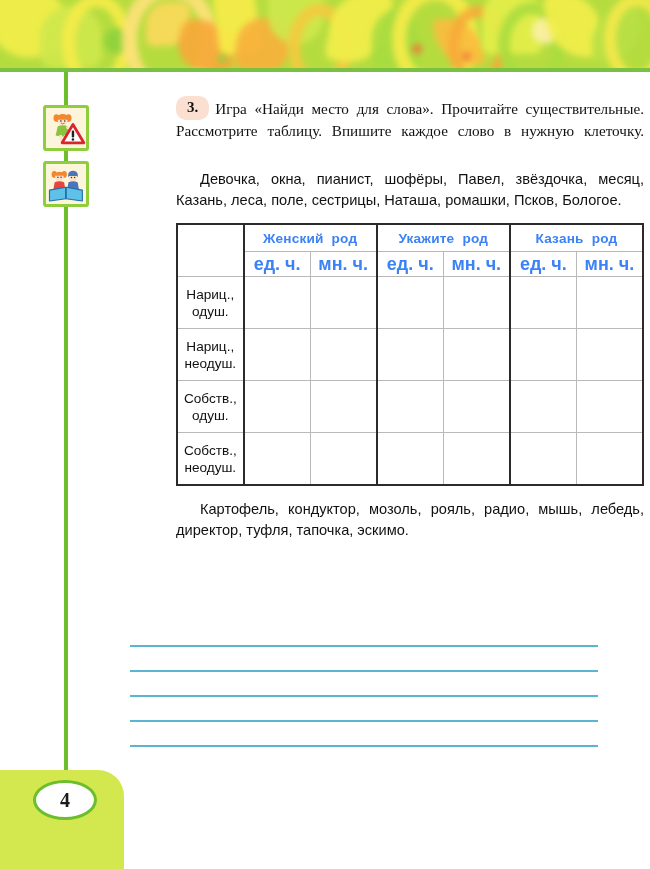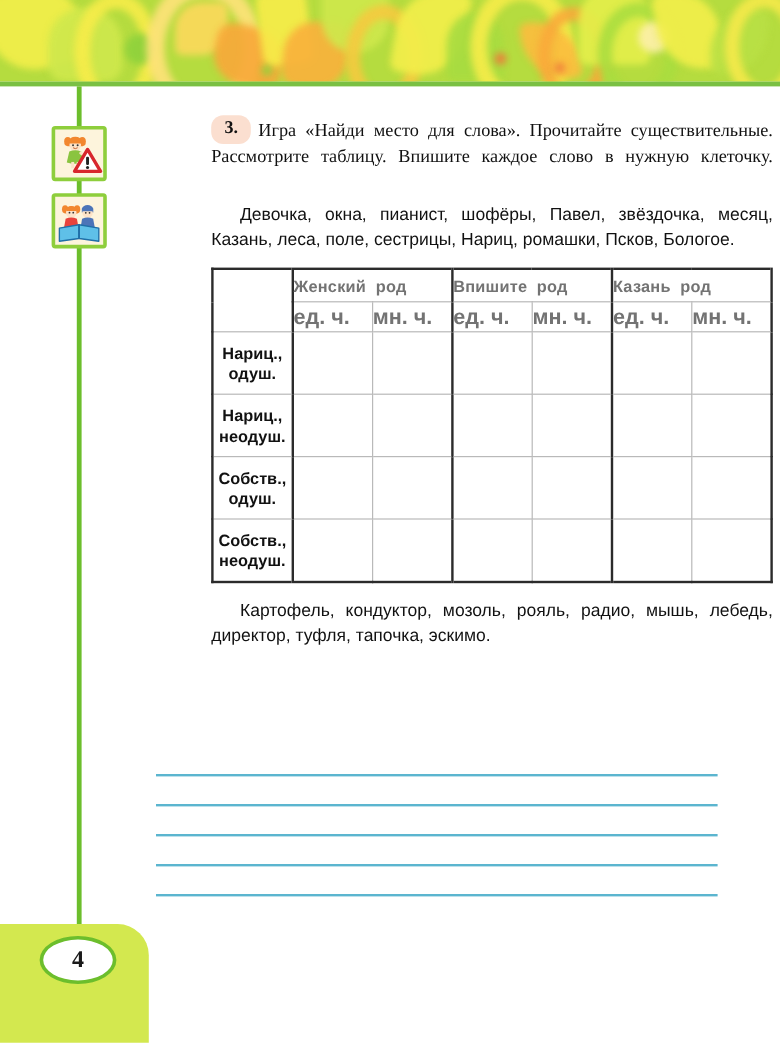--- a/index.html
+++ b/index.html
@@ -143,32 +143,32 @@
   #genders-table {
     margin-top: 12px;
     border-collapse: collapse;
     width: 468px;
     table-layout: fixed;
     background: #fff;
   }
   #genders-table td, #genders-table th {
     border: 1px solid #b9b9b9;
     padding: 0;
-    font-weight: bold;
+    font-weight: normal;
   }
   #genders-table {
     border: 2px solid #2b2b2b;
   }
   #genders-table th.gender-head,
   #genders-table th.num-head {
     font-family: "Liberation Sans", sans-serif;
     font-weight: bold;
     font-size: 13.6px;
-    color: #737373;
-    text-align: left;
+    color: #3b82f6;
+    text-align: center;
     border-left: 2px solid #2b2b2b;
     border-right: 2px solid #2b2b2b;
   }
   #genders-table th.gender-head { height: 26px; letter-spacing: .2px; }
   #genders-table th.num-head    { height: 24px; font-size: 18px; }
   #genders-table th.num-head.inner-left  { border-left: 1px solid #b9b9b9; }
   #genders-table th.num-head.inner-right { border-right: 1px solid #b9b9b9; }
   #genders-table th.corner {
     border-left: none;
     border-top: none;
@@ -288,29 +288,29 @@
     <path d="M4 30 L22.8 26.8 L22.8 40 L4 42.6 Z" fill="#5fc0e8" stroke="#1f6fa8" stroke-width="1.3" stroke-linejoin="round"></path>
     <path d="M41.8 30 L23 26.8 L23 40 L41.8 42.6 Z" fill="#5fc0e8" stroke="#1f6fa8" stroke-width="1.3" stroke-linejoin="round"></path>
     <line x1="22.9" y1="26.8" x2="22.9" y2="40" stroke="#1f6fa8" stroke-width="1.4"></line>
   </svg>
 </div>
 
 <div id="content">
 
   <section class="exercise">
     <p class="prompt"><span class="ex-num">3.</span><span>Игра «Найди место для слова». Прочитайте существительные. Рассмотрите таблицу. Впишите каждое слово в нужную клеточку.</span></p>
-    <p class="wordlist">Девочка, окна, пианист, шофёры, Павел, звёздочка, месяц, Казань, леса, поле, сестрицы, Нариц, ромашки, Псков, Бологое.</p>
+    <p class="wordlist">Девочка, окна, пианист, шофёры, Павел, звёздочка, месяц, Казань, леса, поле, сестрицы, Наташа, ромашки, Псков, Бологое.</p>
   </section>
 
   <table id="genders-table">
     <thead>
       <tr>
         <th class="corner" rowspan="2"></th>
         <th class="gender-head" colspan="2"><span>Женский</span><span class="hdr-sep"></span><span>род</span></th>
-        <th class="gender-head" colspan="2"><span>Впишите</span><span class="hdr-sep"></span><span>род</span></th>
+        <th class="gender-head" colspan="2"><span>Укажите</span><span class="hdr-sep"></span><span>род</span></th>
         <th class="gender-head" colspan="2"><span>Казань</span><span class="hdr-sep"></span><span>род</span></th>
       </tr>
       <tr>
         <th class="num-head inner-right">ед. ч.</th>
         <th class="num-head inner-left">мн. ч.</th>
         <th class="num-head inner-right">ед. ч.</th>
         <th class="num-head inner-left">мн. ч.</th>
         <th class="num-head inner-right">ед. ч.</th>
         <th class="num-head inner-left">мн. ч.</th>
       </tr>

